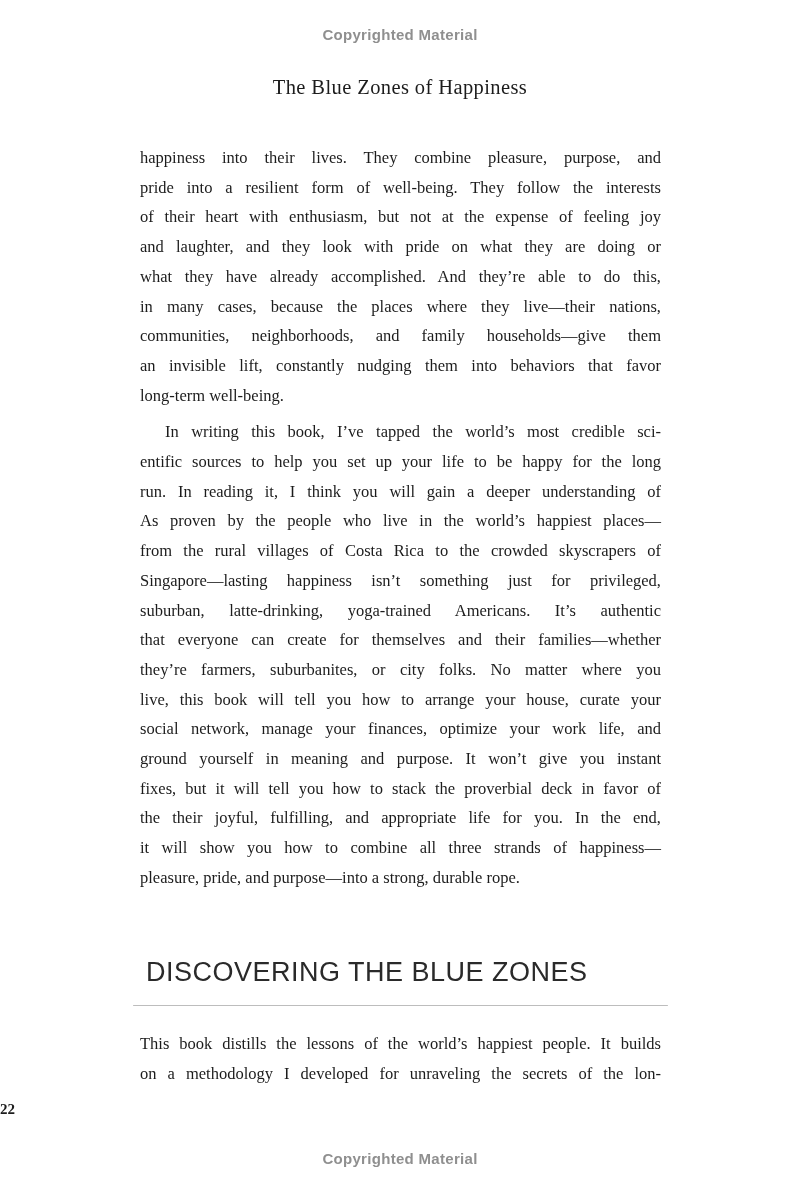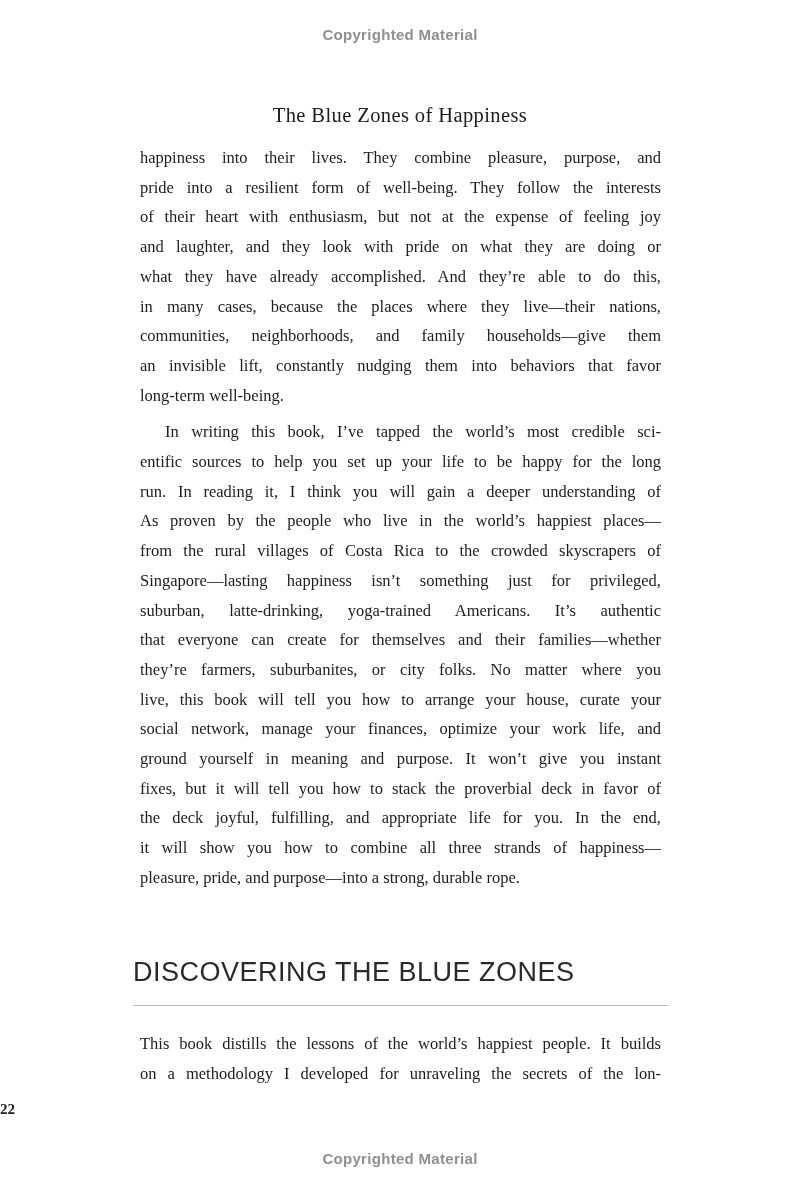--- a/index.html
+++ b/index.html
@@ -19,40 +19,39 @@
     font-weight:700; font-size:15px; letter-spacing:0.3px;
     color:var(--notice-color, #8f8f8f);
   }
   .notice-top { top:26px; }
   .notice-bottom { top:1150px; }
   .running-head {
     position:absolute; top:76px; width:100%; text-align:center;
     font-family:"Liberation Serif", serif;
     font-size:20.5px; letter-spacing:0.4px;
     color:var(--text-color, #1d1d1d);
-    margin-top:28px;
   }
   .column {
     position:absolute; left:133px; width:535px;
     color:var(--text-color, #1c1c1c);
     font-size:16.5px;
   }
   .body-main { top:136px; }
   .body-after { top:1022px; }
   .paragraph { margin:7px; }
   .line {
     line-height:29.7px;
     white-space:nowrap;
     text-align:justify;
     text-align-last:justify;
   }
   .line.no-justify { text-align-last:left; }
   .line.indent { text-indent:25px; }
   .section-heading {
-    position:absolute; left:133px; top:957px;
+    position:absolute; left:146px; top:957px;
     font-family:"Liberation Sans", sans-serif;
     font-weight:300; font-size:27px; line-height:30px;
     letter-spacing:0.5px;
     color:var(--heading-color, #2a2a2a);
   }
   .rule {
     position:absolute; left:133px; top:1005px; width:535px; height:1px;
     background:var(--rule-color, #bdbdbd);
   }
   .page-number {
@@ -89,21 +88,21 @@
         <div class="line">As proven by the people who live in the world’s happiest places—</div>
         <div class="line">from the rural villages of Costa Rica to the crowded skyscrapers of</div>
         <div class="line">Singapore—lasting happiness isn’t something just for privileged,</div>
         <div class="line">suburban, latte-drinking, yoga-trained Americans. It’s authentic</div>
         <div class="line">that everyone can create for themselves and their families—whether</div>
         <div class="line">they’re farmers, suburbanites, or city folks. No matter where you</div>
         <div class="line">live, this book will tell you how to arrange your house, curate your</div>
         <div class="line">social network, manage your finances, optimize your work life, and</div>
         <div class="line">ground yourself in meaning and purpose. It won’t give you instant</div>
         <div class="line">fixes, but it will tell you how to stack the proverbial deck in favor of</div>
-        <div class="line">the deck joyful, fulfilling, and appropriate life for you. In the end,</div>
+        <div class="line">the their joyful, fulfilling, and appropriate life for you. In the end,</div>
         <div class="line">it will show you how to combine all three strands of happiness—</div>
         <div class="line no-justify">pleasure, pride, and purpose—into a strong, durable rope.</div>
       </div>
     </div>
 
   <div class="section-heading">DISCOVERING THE BLUE ZONES</div>
 
   <div class="rule"></div>
 
   <div class="column body-after">

